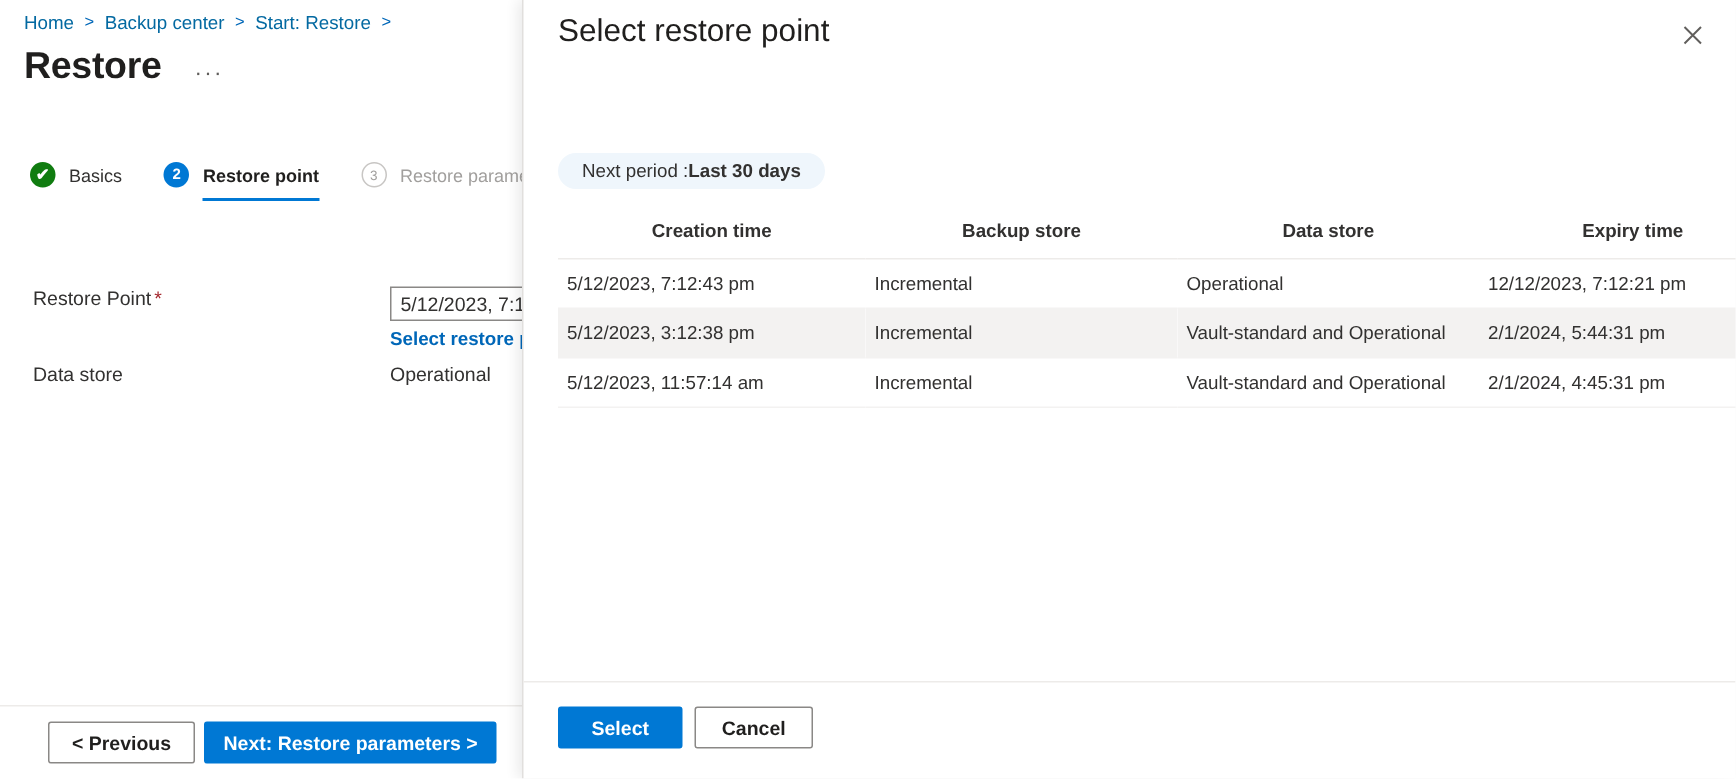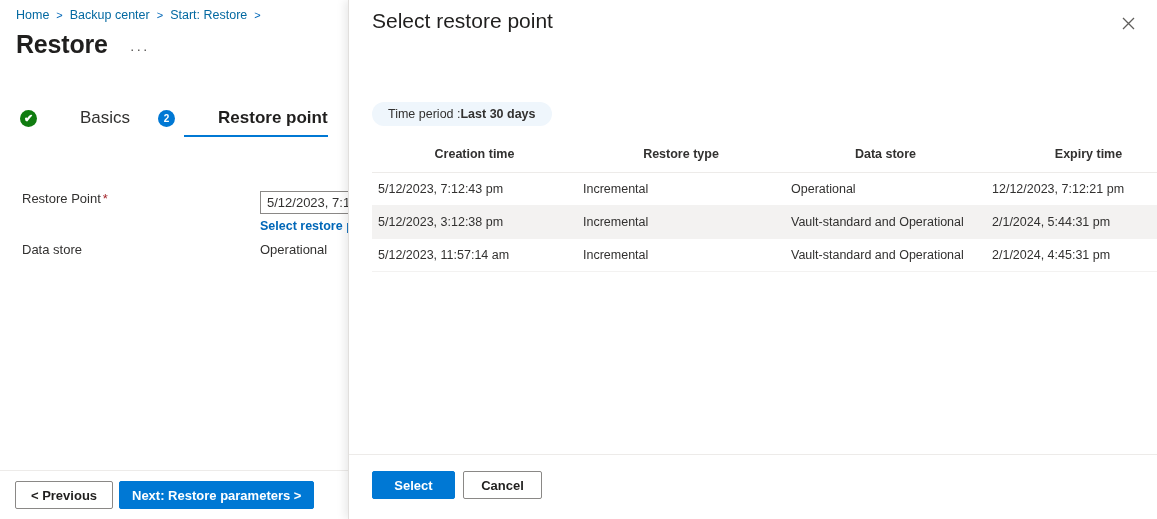--- a/index.html
+++ b/index.html
@@ -102,21 +102,21 @@
     background: #0078d4;
     color: #ffffff;
     font-weight: bold;
   }
   .badge-todo {
     background: transparent;
     color: #a19f9d;
     border: 1px solid #c8c6c4;
     font-size: 9px;
   }
-  .wtab-label { font-size: 17px; color: #323130; margin-left: 34px; }
+  .wtab-label { font-size: 12px; color: #323130; }
   .wtab.active .wtab-label { font-weight: bold; color: #201f1e; }
   .wtab.disabled .wtab-label { color: #a19f9d; }
   .wtab.active::after {
     content: "";
     position: absolute;
     left: 26px; right: 0; bottom: 0;
     height: 2.5px;
     background: #0078d4;
   }
 
@@ -163,21 +163,21 @@
   
   #wizard-footer {
     position: absolute;
     left: 0; bottom: 0;
     width: 348px;
     height: 49px;
     border-top: 1px solid #edebe9;
     background: #ffffff;
     display: flex;
     align-items: center;
-    padding-left: 15px;
+    padding-left: 32px;
     box-sizing: border-box;
   }
   .btn {
     font-family: "Liberation Sans", sans-serif;
     font-size: 13px;
     height: 28px;
     border-radius: 2px;
     cursor: pointer;
     padding: 0 12px;
     box-sizing: border-box;
@@ -347,29 +347,29 @@
 
   <div id="panel-title">Select restore point</div>
 
   <div id="panel-close">
     <svg width="13" height="13" viewBox="0 0 13 13" aria-hidden="true">
       <path d="M1 1 L12 12 M12 1 L1 12" stroke="#605e5c" stroke-width="1.3" fill="none"></path>
     </svg>
   </div>
 
   <div id="time-period-pill">
-    <span>Time period :</span>
+    <span>Next period :</span>
     <span id="time-period-value">Last 30 days</span>
   </div>
 
   <table id="rp-table">
     <thead>
       <tr>
         <th class="col-creation">Creation time</th>
-        <th class="col-backup">Restore type</th>
+        <th class="col-backup">Backup store</th>
         <th class="col-store">Data store</th>
         <th class="col-expiry">Expiry time</th>
       </tr>
     </thead>
     <tbody>
       <tr>
         <td>5/12/2023, 7:12:43 pm</td>
         <td>Incremental</td>
         <td>Operational</td>
         <td>12/12/2023, 7:12:21 pm</td>

